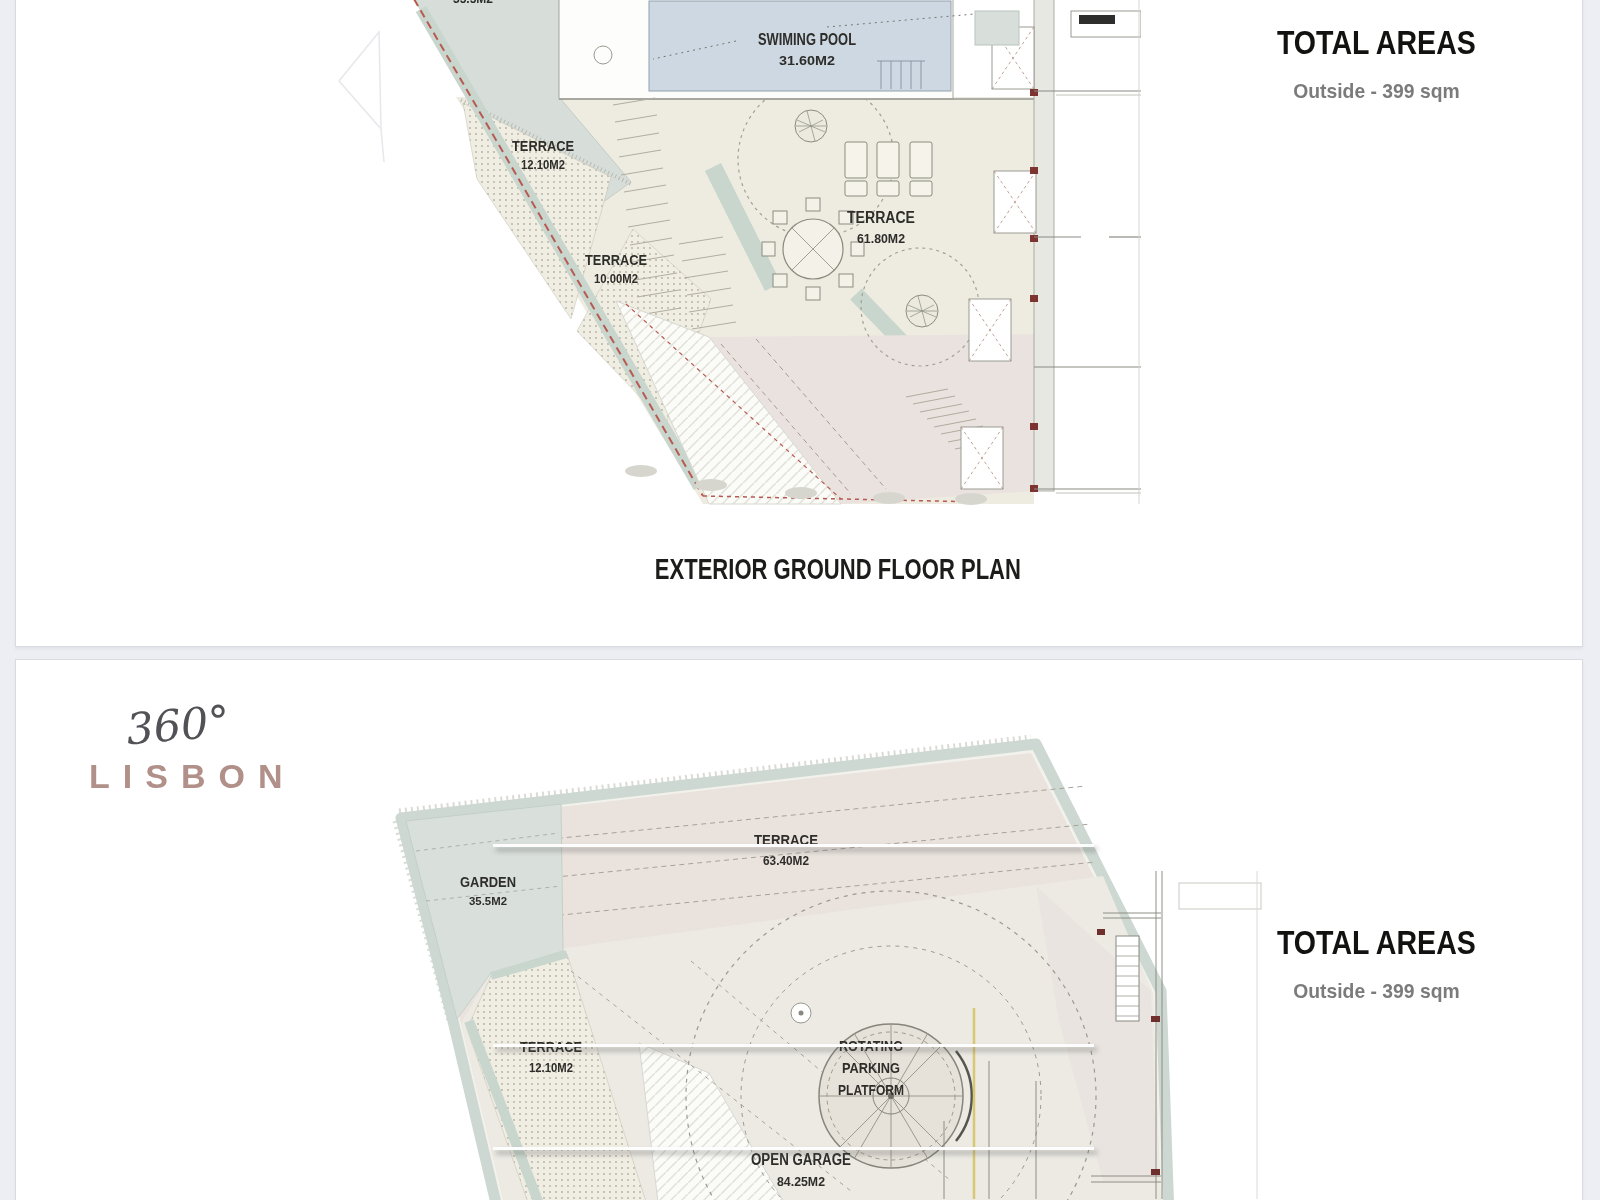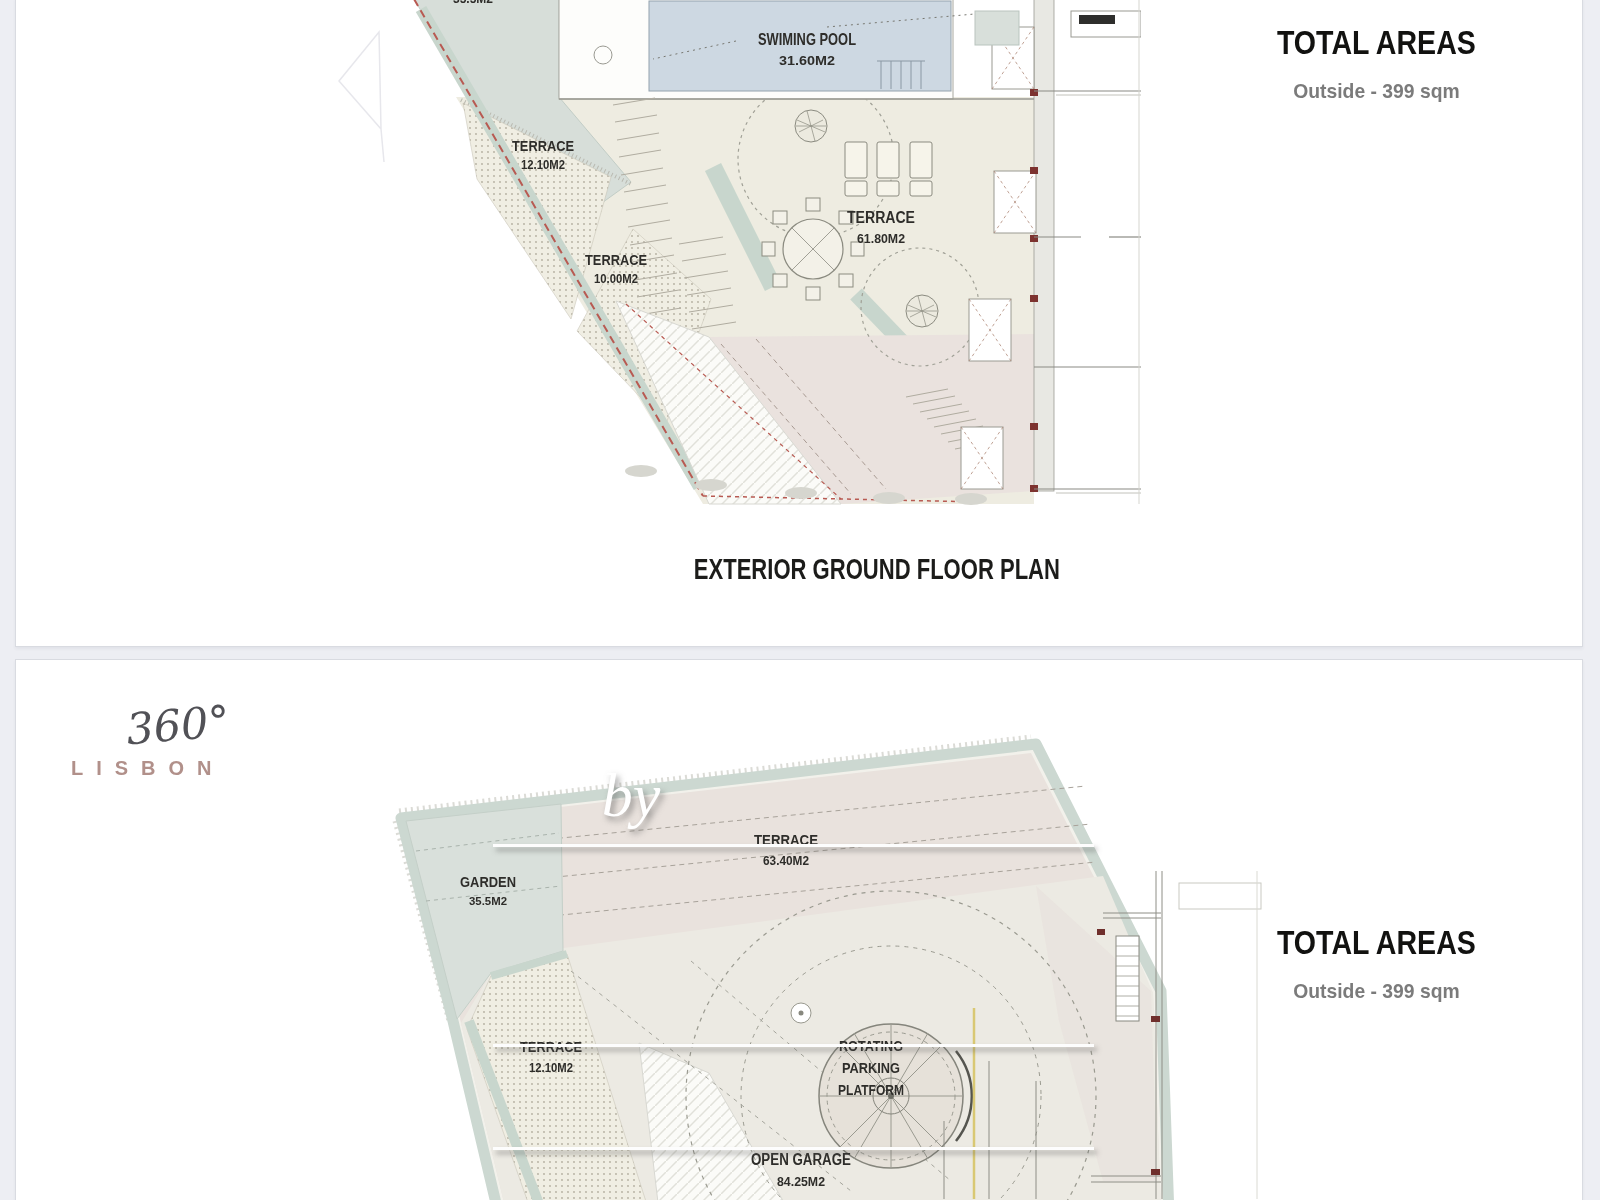--- a/index.html
+++ b/index.html
@@ -12,21 +12,21 @@
     position:absolute;left:15px;width:1568px;background:#ffffff;
     border:1px solid #d9dbe1;box-sizing:border-box;overflow:hidden;
     box-shadow:0 2px 3px rgba(40,45,70,0.06);
   }
   #card1{top:-2px;height:649px;}
   #card2{top:659px;height:542px;}
   .plan-svg{position:absolute;z-index:1;}
   
   .cond{display:inline-block;white-space:nowrap;font-weight:bold;transform-origin:center;}
   .caption{
-    position:absolute;left:581px;top:554px;width:560px;text-align:center;
+    position:absolute;left:581px;top:554px;width:560px;text-align:left;
     font-size:29px;color:#1c1c1a;z-index:2;
   }
   .caption .cond{transform:scaleX(0.76);}
   .totals{position:absolute;left:1130px;width:460px;text-align:center;z-index:2;}
   #card1 .totals{top:24px;}
   #card2 .totals{top:263px;}
   .totals-title{font-size:34px;color:#121210;}
   .totals-title .cond{transform:scaleX(0.84);}
   .totals-sub{margin-top:17px;font-size:21px;color:#7b7b7b;}
   .totals-sub .cond{transform:scaleX(0.92);}
@@ -34,22 +34,22 @@
     position:absolute;left:437px;top:-7px;font-size:12px;font-weight:bold;
     color:#2e2d2a;z-index:2;letter-spacing:0px;
   }
   
   .logo360{
     position:absolute;left:72px;top:40px;width:180px;text-align:center;z-index:2;
     font-family:"DejaVu Serif", serif;font-style:italic;
     font-size:43px;color:#515156;transform:rotate(-5deg);
   }
   .logoLisbon{
-    position:absolute;left:55px;top:97px;z-index:2;
-    font-size:20px;font-weight:bold;letter-spacing:13px;color:#b1908a;
+    position:absolute;left:73px;top:97px;z-index:2;
+    font-size:34px;font-weight:bold;letter-spacing:13px;color:#b1908a;
   }
   
   .wm{position:absolute;z-index:5;color:#ffffff;text-align:center;pointer-events:none;}
   .wm-by{
     left:540px;top:100px;width:150px;
     font-family:"Liberation Serif", serif;font-style:italic;font-size:62px;
     text-shadow:3px 4px 6px rgba(90,90,90,0.6);
   }
   .wm-line{position:absolute;left:477px;width:601px;height:3px;background:#fdfdfd;z-index:5;
     box-shadow:3px 4px 5px rgba(90,90,90,0.5);}
@@ -366,17 +366,16 @@
 
   <div class="totals">
     <div class="totals-title">
       <span class="cond">TOTAL AREAS</span>
     </div>
     <div class="totals-sub">
       <span class="cond">Outside - 399 sqm</span>
     </div>
   </div>
 
-  <div class="wm wm-by">by</div>
   <div class="wm-line" id="wm-line1"></div>
   <div class="wm-line" id="wm-line2"></div>
   <div class="wm-line" id="wm-line3"></div>
 </div>
 
 </body></html>

